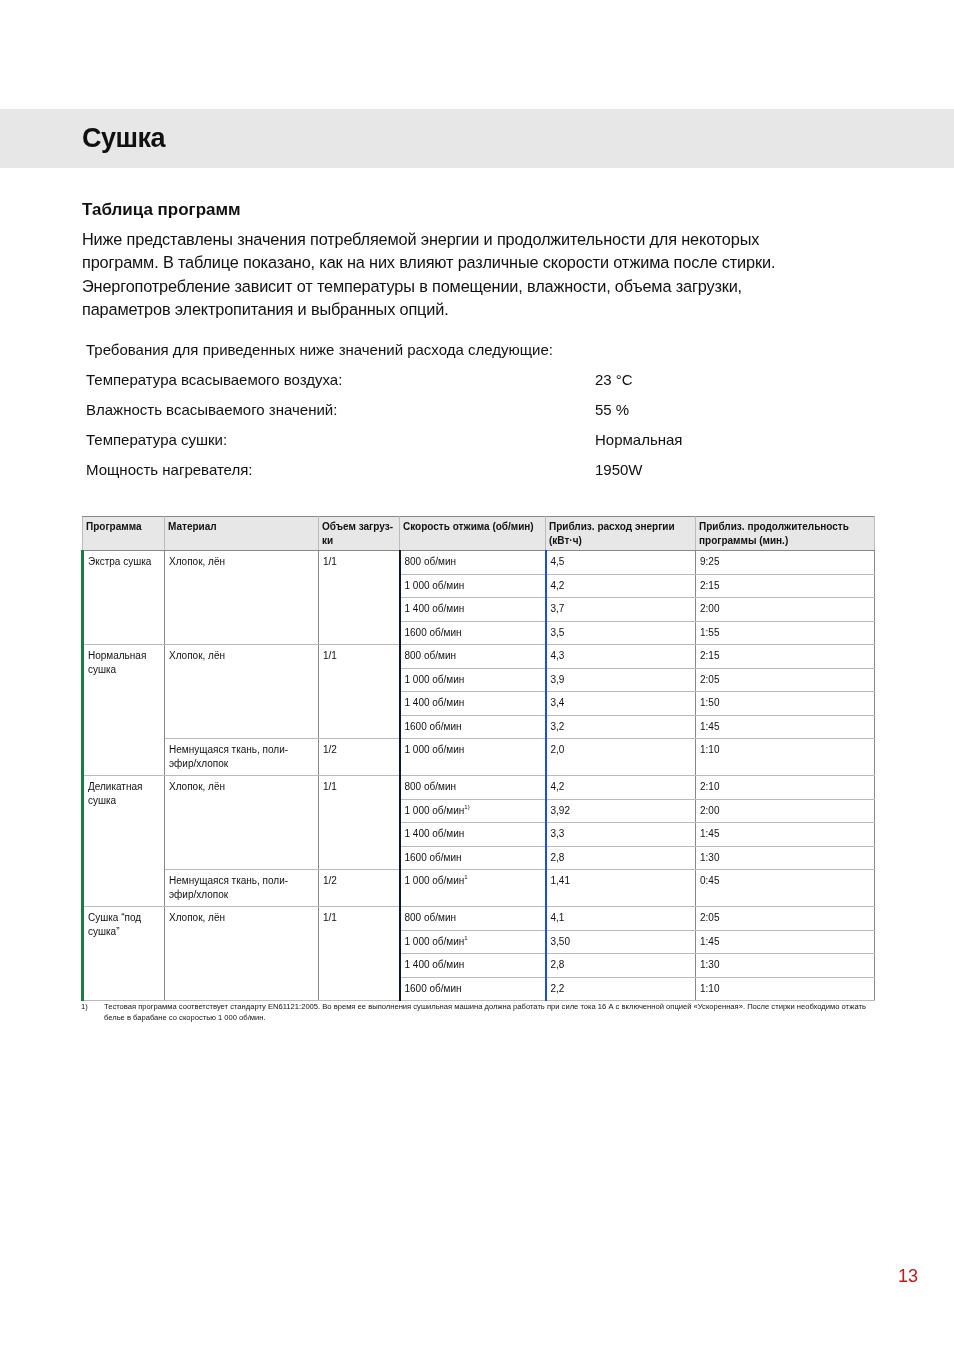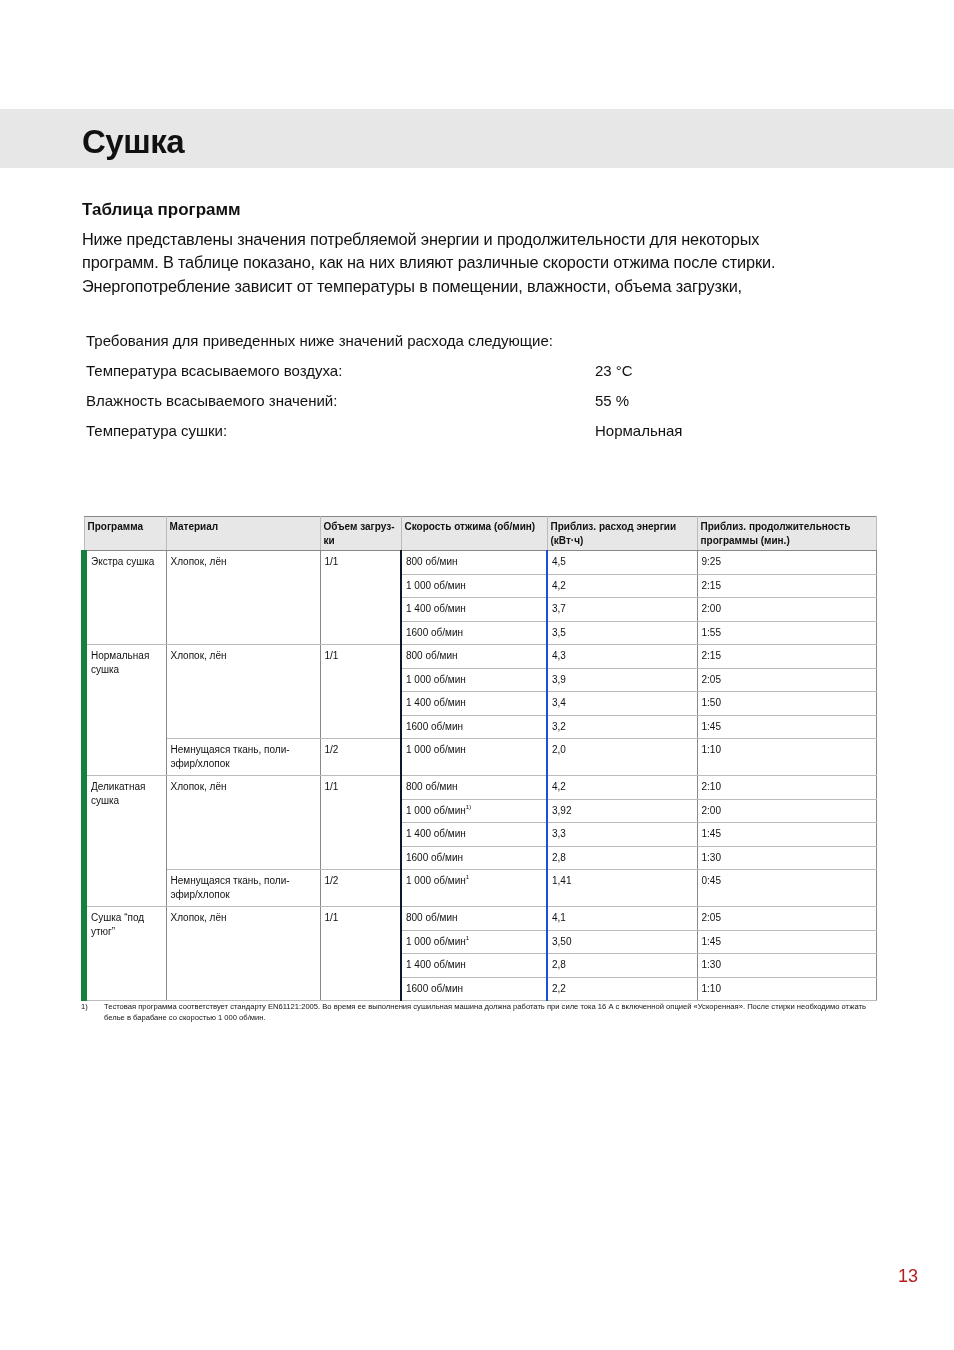--- a/index.html
+++ b/index.html
@@ -6,34 +6,34 @@
     html, body { width: 954px; height: 1350px; background: #ffffff; }
     body { position: relative; font-family: "Liberation Sans", sans-serif; color: #111; overflow: hidden; }
 
     .title-band {
       position: absolute; left: 0; top: 109px; width: 954px; height: 59px;
       background: #e7e7e7;
     }
     .title-band h1 {
       position: absolute; left: 82px; top: 14px;
       font-family: "Liberation Sans", sans-serif; font-weight: bold;
-      font-size: 33px; letter-spacing: -0.5px; color: #111;
+      font-size: 27px; letter-spacing: -0.5px; color: #111;
     }
 
     .section-title {
       position: absolute; left: 82px; top: 200px;
       font-weight: bold; font-size: 17px; color: #111;
     }
     .intro {
       position: absolute; left: 82px; top: 228px; width: 790px;
       font-size: 16.3px; line-height: 23.3px; color: #111; letter-spacing: -0.15px;
     }
     .intro span { display: block; white-space: nowrap; }
 
-    .reqs { position: absolute; left: 86px; top: 331px; width: 700px; }
+    .reqs { position: absolute; left: 86px; top: 340px; width: 700px; }
     .req-head { font-size: 15px; height: 30px; line-height: 20px; color: #111; }
     .req-row { position: relative; height: 30px; font-size: 15px; line-height: 20px; color: #111; }
     .req-row .lbl { position: absolute; left: 0; top: 0; }
     .req-row .val { position: absolute; left: 509px; top: 0; }
 
     table.prog {
       position: absolute; left: 81px; top: 516px; width: 792px;
       border-collapse: collapse; table-layout: fixed;
       font-size: 10px; color: #111;
     }
@@ -51,21 +51,21 @@
       border-left-color: #bbb; border-right-color: #bbb;
     }
     table.prog td {
       vertical-align: top; padding: 4px 4px 0 4px; line-height: 14px;
       height: 23.5px;
       border-top: 1px solid #bbb; border-bottom: 1px solid #bbb;
       border-left: 1px solid #888; border-right: 1px solid #888;
     }
     table.prog td.speed { border-left: 2px solid #0f172a; }
     table.prog td.energy { border-left: 2px solid #1d4ed8; }
-    table.prog td.first { border-left: 6px solid #15803d; }
+    table.prog td.first { border-left: 3px solid #15803d; }
     table.prog tr.tall td { height: 37px; }
     table.prog tr.group-start td { border-top: 1px solid #888; }
     table.prog sup { font-size: 6px; vertical-align: 5px; line-height: 0; }
 
     .footnote {
       position: absolute; left: 81px; top: 1001px; width: 795px;
       font-size: 7.6px; line-height: 11px; color: #111;
     }
     .footnote .mark { position: absolute; left: 0; top: 0; }
     .footnote .txt { margin-left: 23px; }
@@ -81,35 +81,40 @@
 <div class="title-band">
   <h1>Сушка</h1>
 </div>
 
 <h2 class="section-title">Таблица программ</h2>
 
 <div class="intro">
   <span>Ниже представлены значения потребляемой энергии и продолжительности для некоторых</span>
   <span>программ. В таблице показано, как на них влияют различные скорости отжима после стирки.</span>
   <span>Энергопотребление зависит от температуры в помещении, влажности, объема загрузки,</span>
+  <span>параметров электропитания и выбранных опций.</span>
 </div>
 
 <div class="reqs">
   <div class="req-head">Требования для приведенных ниже значений расхода следующие:</div>
   <div class="req-row">
     <span class="lbl">Температура всасываемого воздуха:</span>
     <span class="val">23 °C</span>
   </div>
   <div class="req-row">
     <span class="lbl">Влажность всасываемого значений:</span>
     <span class="val">55 %</span>
   </div>
   <div class="req-row">
     <span class="lbl">Температура сушки:</span>
     <span class="val">Нормальная</span>
+  </div>
+  <div class="req-row">
+    <span class="lbl">Мощность нагревателя:</span>
+    <span class="val">1950W</span>
   </div>
 </div>
 
 <table class="prog">
   <colgroup>
     <col class="c1">
       <col class="c2">
       <col class="c3">
       <col class="c4">
       <col class="c5">
@@ -207,21 +212,21 @@
     </tr>
     <tr class="tall">
       <td>Немнущаяся ткань, поли-эфир/хлопок</td>
       <td>1/2</td>
       <td class="speed"><span>1 000 об/мин</span><sup>1</sup></td>
       <td class="energy">1,41</td>
       <td>0:45</td>
     </tr>
 
     <tr class="group-start">
-      <td class="first" rowspan="4">Сушка “под утюг”</td>
+      <td class="first" rowspan="4">Сушка “под сушка”</td>
       <td rowspan="4">Хлопок, лён</td>
       <td rowspan="4">1/1</td>
       <td class="speed"><span>800 об/мин</span></td>
       <td class="energy">4,1</td>
       <td>2:05</td>
     </tr>
     <tr>
       <td class="speed"><span>1 000 об/мин</span><sup>1</sup></td>
       <td class="energy">3,50</td>
       <td>1:45</td>

